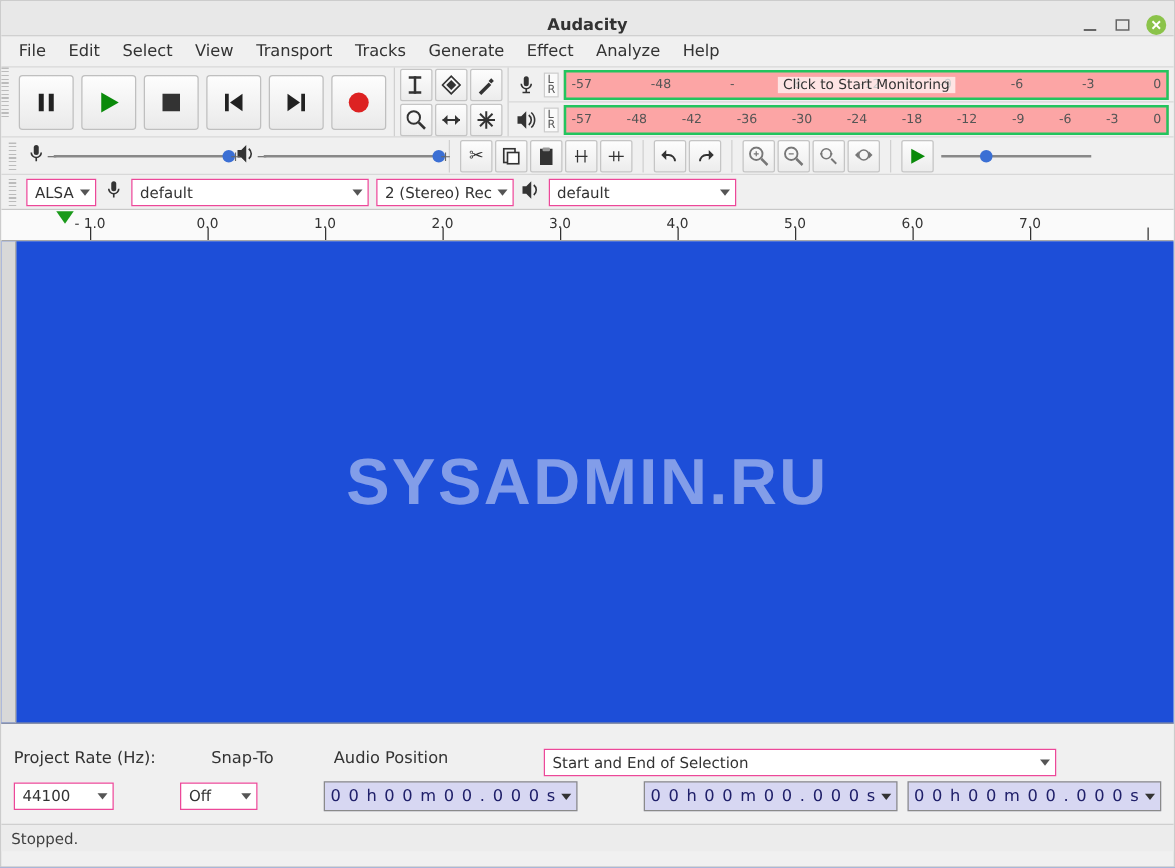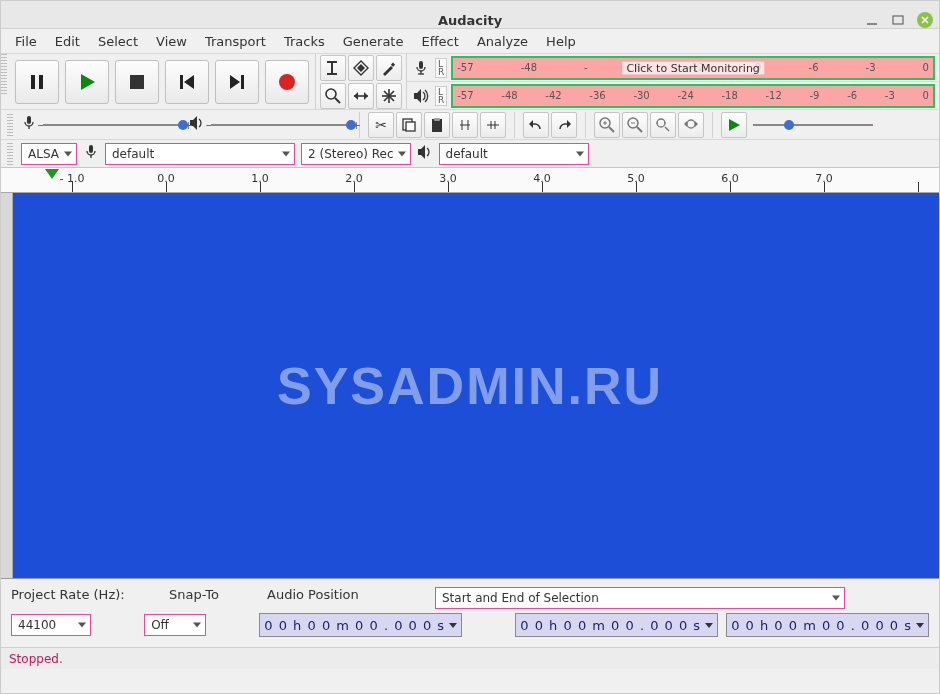--- a/index.html
+++ b/index.html
@@ -60,31 +60,31 @@
 .ruler .play-marker{position:absolute; left:44px; top:1px; width:0;height:0;border-left:7px solid transparent;border-right:7px solid transparent;border-top:10px solid #1a9a1a;}
 .ruler .labels{position:absolute; inset:0; }
 .ruler .labels span{position:absolute; top:4px; transform:translateX(-50%); font-weight:normal;}
 
 
 .track-area{ height:386px; background:#1d4ed8; position:relative; border-bottom:1px solid #999;}
 .track-left{position:absolute; left:0; top:0; bottom:0; width:12px; background:#d8d8d8; border-right:1px solid #aaa;}
 .watermark{position:absolute; left:50%; top:50%; transform:translate(-50%,-50%); font-size:52px; font-weight:900; color:rgba(255,255,255,.45); letter-spacing:2px; font-family: Arial, sans-serif; white-space:nowrap;}
 
 
-.selection-bar{ padding:8px 10px 10px; background:#f0f0f0;}
+.selection-bar{ padding:20px 10px 10px; background:#f0f0f0;}
 .sel-labels{display:flex; gap:18px; font-size:13px; color:#333; margin-bottom:4px;}
 .sel-labels .c1{width:140px;} .sel-labels .c2{width:80px;} .sel-labels .c3{width:150px;}
 .sel-labels .c4{flex:1; display:flex;}
 .sel-labels .c4 .combo{width:410px; font-size:12px;}
 .sel-controls{display:flex; gap:14px; align-items:center;justify-content:space-between;}
 .timebox{display:inline-flex; align-items:center; background:#d7d7f2; border:1px solid #8a8a8a; height:24px; padding:0 4px; font-family: "DejaVu Sans Mono", monospace; font-size:13px; color:#20206a; letter-spacing:1px; cursor:text;}
 .timebox .dd{width:0;height:0;border-left:4px solid transparent;border-right:4px solid transparent;border-top:5px solid #333; margin-left:4px;}
 
 
-.statusbar{ height:22px; background:#ececec; border-top:1px solid #cfcfcf; display:flex; align-items:center; padding:0 8px; font-size:12px; color:#be185d;}
+.statusbar{ height:22px; background:#ececec; border-top:1px solid #cfcfcf; display:flex; align-items:center; padding:0 8px; font-size:12px; color:#404040;}
 
 .handle{display:inline-block;width:6px;height:40px;background:repeating-linear-gradient(#bbb,#bbb 1px,transparent 1px,transparent 3px); margin-right:2px;}
 .handle-sm{height:22px;}
 </style>
 </head>
 <body>
 
 <div class="titlebar">
   <span class="title">Audacity</span>
   <div class="win-controls">

